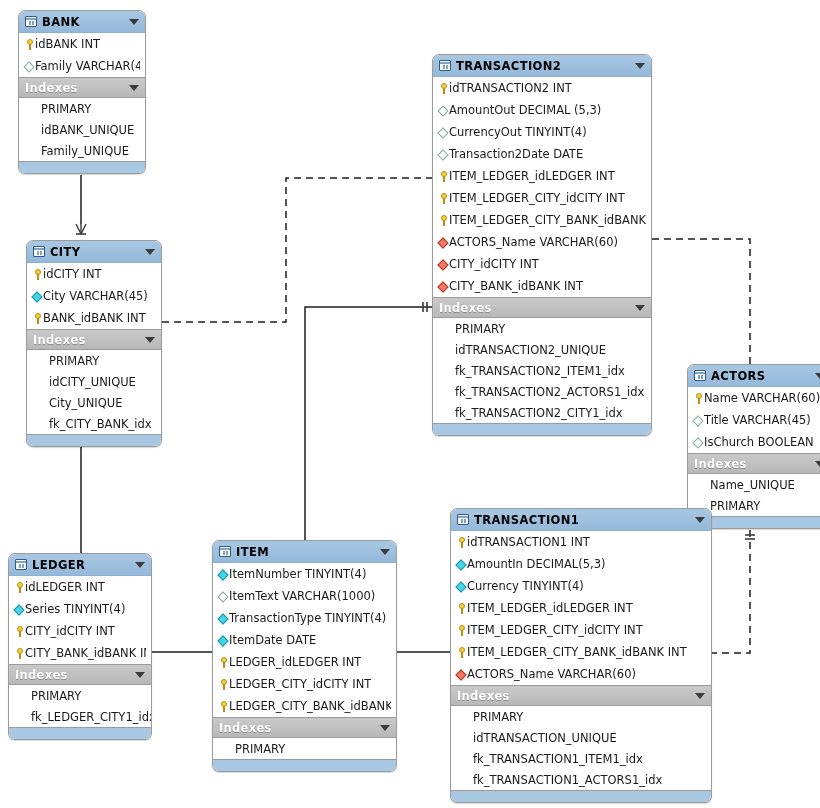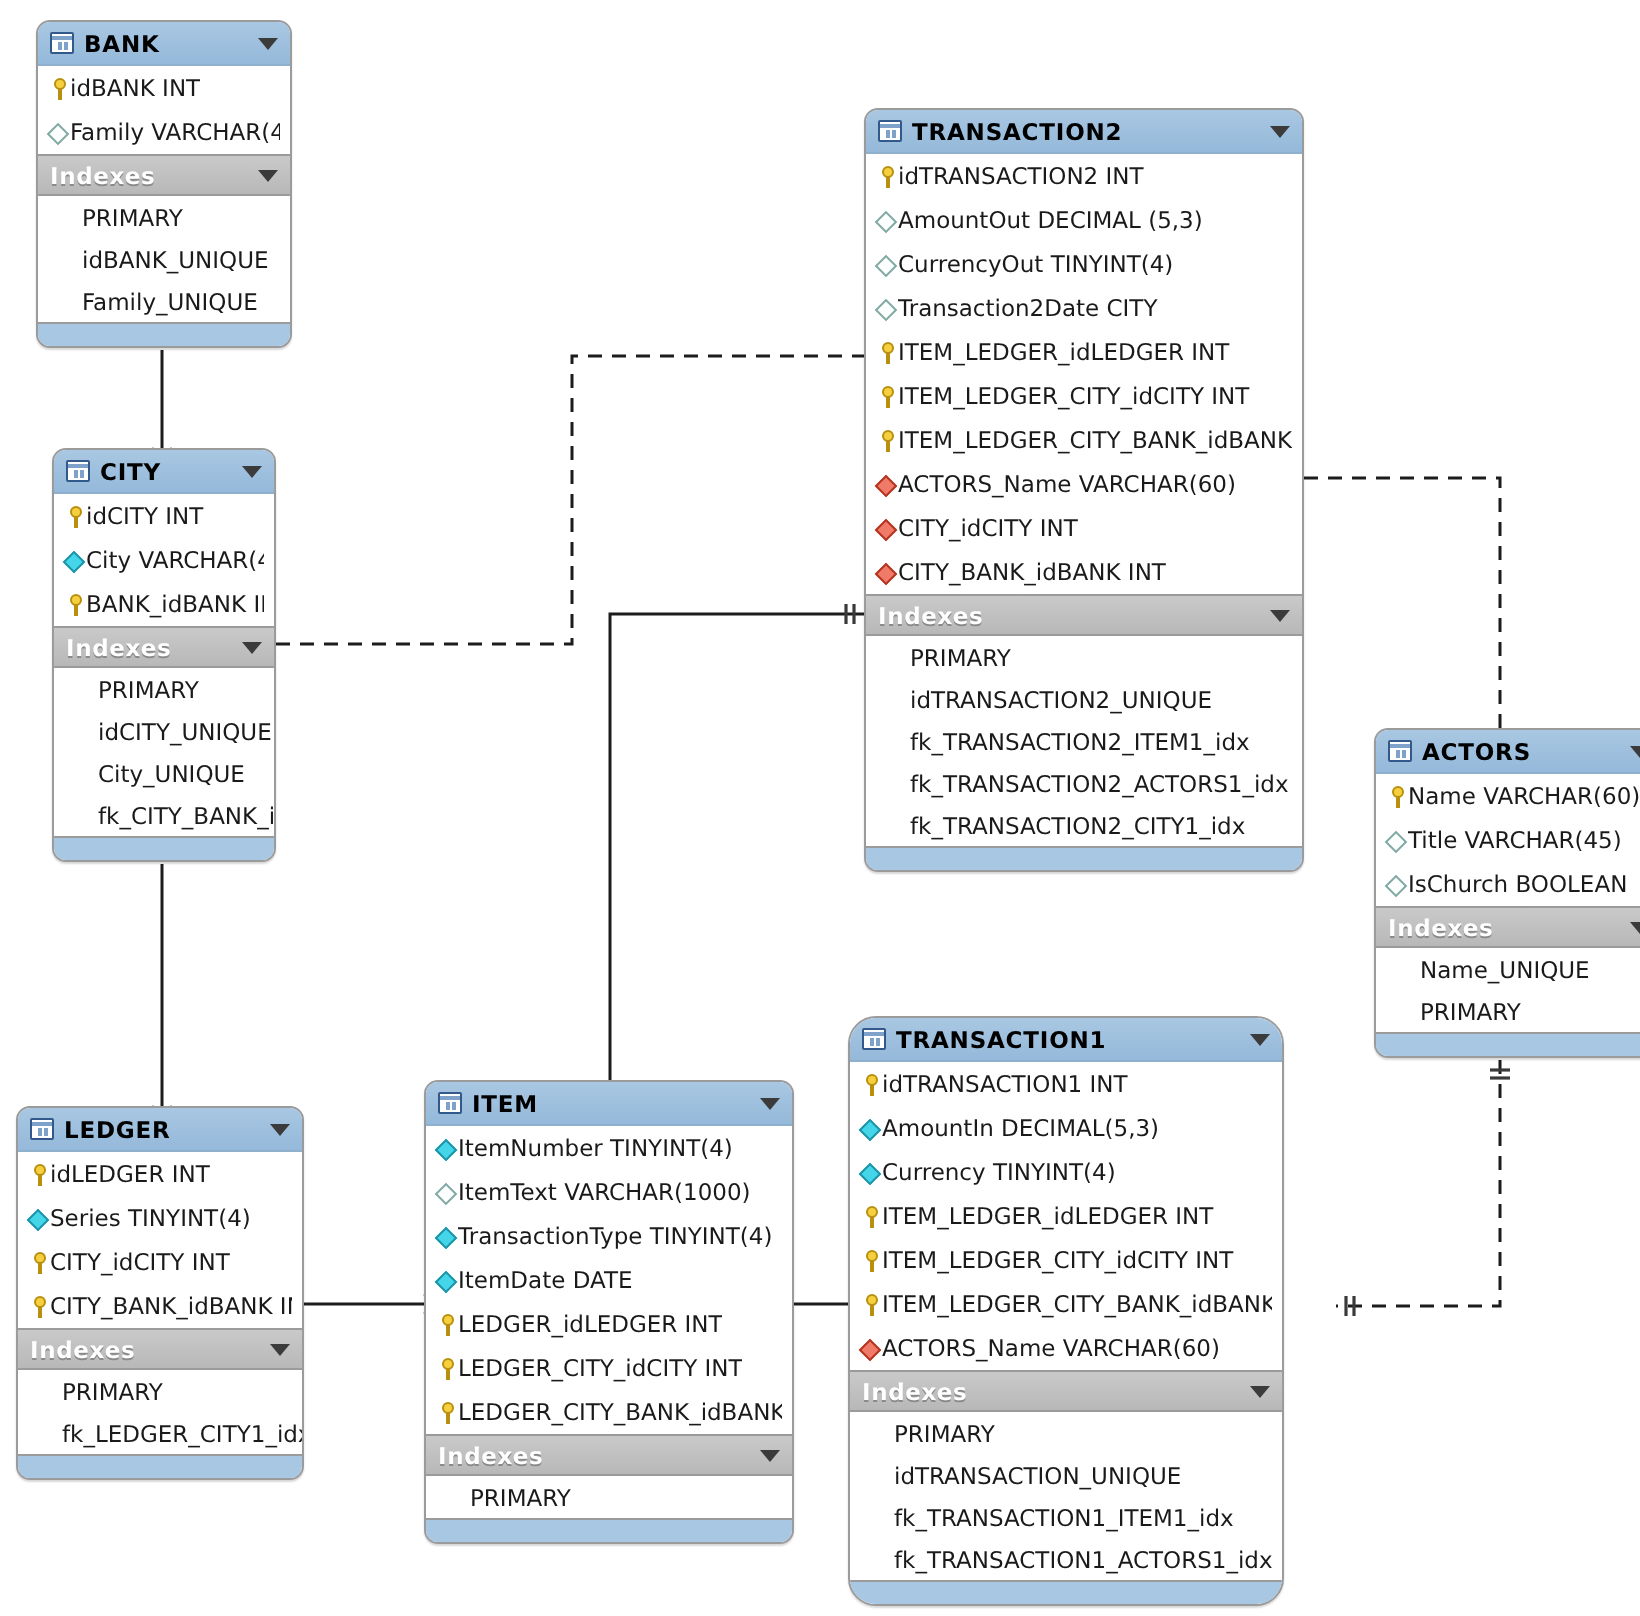--- a/index.html
+++ b/index.html
@@ -184,21 +184,21 @@
         <span class="t">Indexes</span>
         <span class="caret"></span>
       </div>
       <div class="idx-list">
         <div class="idx">PRIMARY</div>
         <div class="idx">idBANK_UNIQUE</div>
         <div class="idx">Family_UNIQUE</div>
       </div>
       <div class="foot"></div>
     </div>
-    <div class="tbl" style="left: 26px; top: 224px; width: 112px;">
+    <div class="tbl" style="left: 26px; top: 240px; width: 136px;">
       <div class="hdr">
         <span class="tbl-ico"></span>
         <span class="tname">CITY</span>
         <span class="caret"></span>
       </div>
       <div class="cols">
         <div class="row">
           <span class="g g-key"></span>
           <span class="txt">idCITY INT</span>
         </div>
@@ -237,21 +237,21 @@
         <div class="row">
           <span class="g g-dia g-dia-open"></span>
           <span class="txt">AmountOut DECIMAL (5,3)</span>
         </div>
         <div class="row">
           <span class="g g-dia g-dia-open"></span>
           <span class="txt">CurrencyOut TINYINT(4)</span>
         </div>
         <div class="row">
           <span class="g g-dia g-dia-open"></span>
-          <span class="txt">Transaction2Date CITY</span>
+          <span class="txt">Transaction2Date DATE</span>
         </div>
         <div class="row">
           <span class="g g-key"></span>
           <span class="txt">ITEM_LEDGER_idLEDGER INT</span>
         </div>
         <div class="row">
           <span class="g g-key"></span>
           <span class="txt">ITEM_LEDGER_CITY_idCITY INT</span>
         </div>
         <div class="row">
@@ -386,21 +386,21 @@
       </div>
       <div class="idx-bar">
         <span class="t">Indexes</span>
         <span class="caret"></span>
       </div>
       <div class="idx-list">
         <div class="idx">PRIMARY</div>
       </div>
       <div class="foot"></div>
     </div>
-    <div class="tbl" style="left: 424px; top: 508px; width: 218px; border-radius: 14px;">
+    <div class="tbl" style="left: 450px; top: 508px; width: 262px;">
       <div class="hdr">
         <span class="tbl-ico"></span>
         <span class="tname">TRANSACTION1</span>
         <span class="caret"></span>
       </div>
       <div class="cols">
         <div class="row">
           <span class="g g-key"></span>
           <span class="txt">idTRANSACTION1 INT</span>
         </div>

